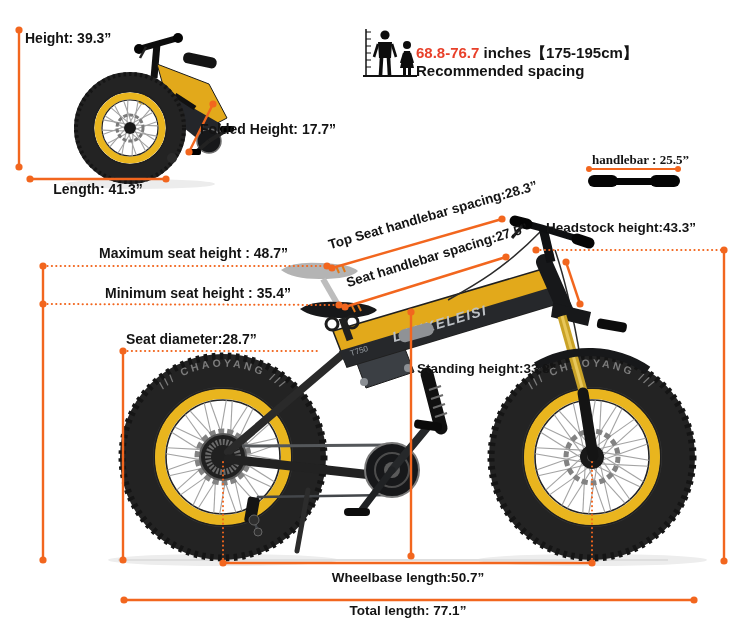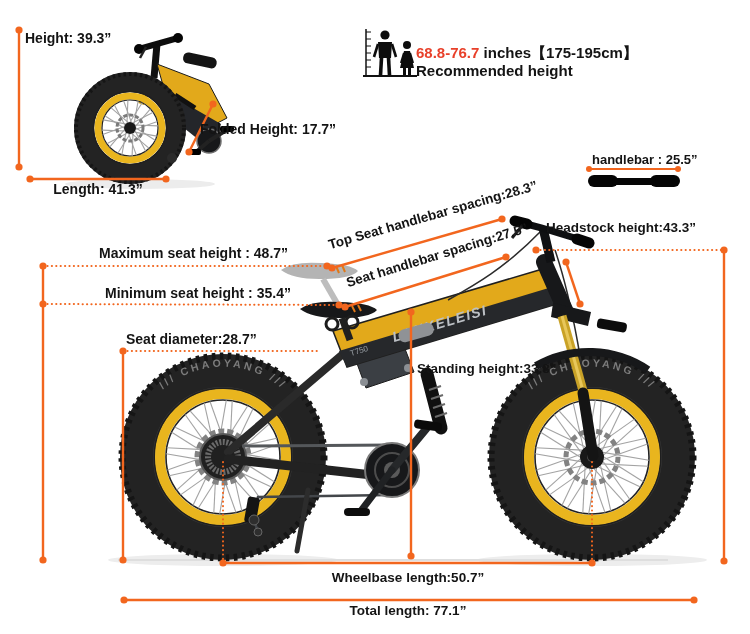--- a/index.html
+++ b/index.html
@@ -312,23 +312,23 @@
     </g>
   </svg>
 
   <div class="lbl" style="left:25px;top:30px;">Height: 39.3”</div>
   <div class="lbl" style="left:200px;top:121px;">Folded Height: 17.7”</div>
   <div class="lbl center" style="left:98px;top:181px;">Length: 41.3”</div>
 
   <div class="lbl big" style="left:416px;top:44px;">
     <span class="red">68.8-76.7</span><span> inches【175-195cm】</span>
   </div>
-  <div class="lbl big" style="left:416px;top:62px;">Recommended height</div>
-
-  <div class="lbl" style="left:592px;top:153px;font-size:13px;">handlebar : 25.5”</div>
+  <div class="lbl big" style="left:416px;top:62px;">Recommended spacing</div>
+
+  <div class="lbl" style="left:592px;top:153px;font-size:13px;font-family:Liberation Serif, serif;">handlebar : 25.5”</div>
 
   <div class="lbl" style="left:99px;top:245px;">Maximum seat height : 48.7”</div>
   <div class="lbl" style="left:105px;top:285px;">Minimum seat height : 35.4”</div>
   <div class="lbl" style="left:126px;top:331px;">Seat diameter:28.7”</div>
 
   <div class="lbl rot16" style="left:331px;top:237px;">Top Seat handlebar spacing:28.3”</div>
   <div class="lbl rot17" style="left:349px;top:275px;">Seat handlebar spacing:27.5”</div>
 
   <div class="lbl small" style="left:546px;top:220px;">Headstock height:43.3”</div>
   <div class="lbl small" style="left:417px;top:361px;">Standing height:33.8”</div>

